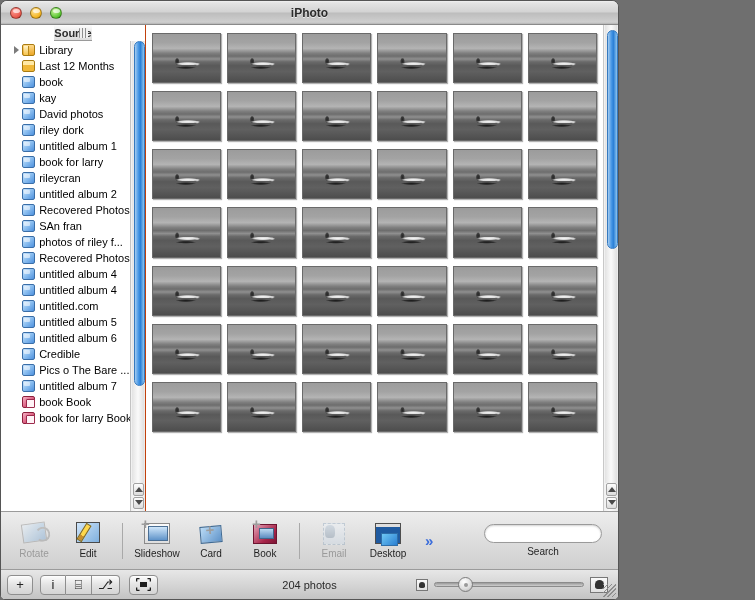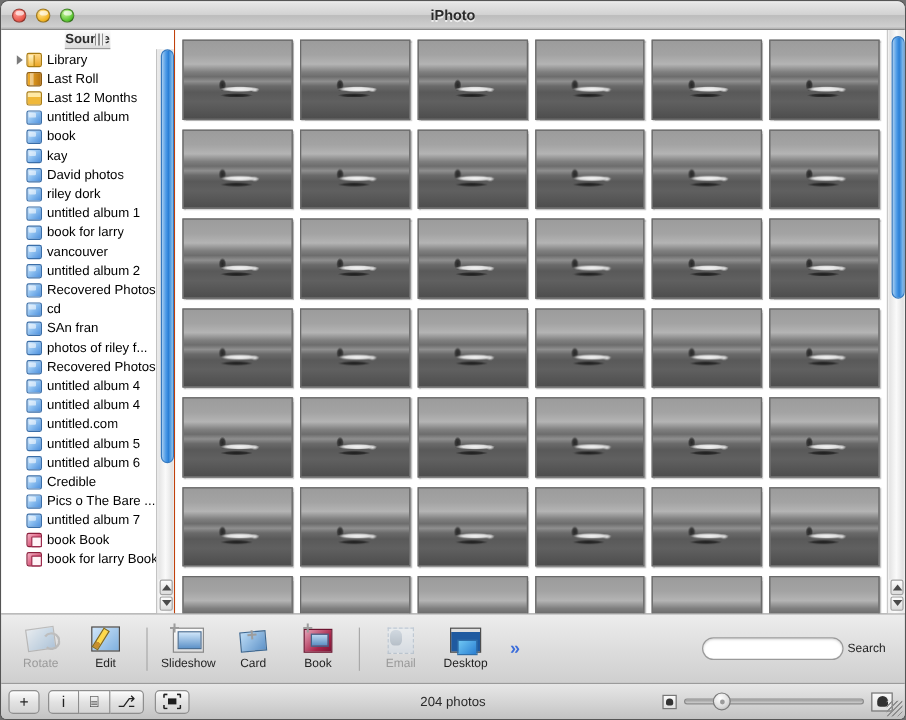--- a/index.html
+++ b/index.html
@@ -4,21 +4,21 @@
 <style>
   * { box-sizing: border-box; margin: 0; padding: 0; }
   body {
     width: 755px; height: 600px;
     font-family: "Liberation Sans", sans-serif;
     background: #6f6f6f;
     overflow: hidden;
   }
   .window {
     position: absolute; left: 0; top: 0;
-    width: 755px; height: 600px;
+    width: 619px; height: 600px;
     background: #e8e8e8;
     border: 1px solid #555;
     border-radius: 7px 7px 5px 5px;
     overflow: hidden;
     display: flex; flex-direction: column;
   }
 
   
   .titlebar {
     height: 24px; flex: 0 0 24px;
@@ -297,21 +297,21 @@
   .ti-desktop::after {
     content:""; position:absolute; left:8px; bottom:0; width:15px; height:11px;
     background: linear-gradient(135deg,#6fc7f4,#2a7fd2);
     border: 1px solid #2f6ea8;
   }
   .tb-sep { width: 1px; height: 36px; background: #a9a9a9; margin: 0 7px; align-self: center; }
   .tb-chev {
     margin-left: 10px; margin-right: 6px; align-self: center;
     color: #3b6ddb; font-size: 15px; font-weight: bold; letter-spacing: -3px;
   }
-  .search-box { margin-left: auto; display: flex; align-items: center; padding-right: 10px; gap: 3px; }
+  .search-box { margin-left: auto; display: flex; flex-direction: column; align-items: center; padding-right: 10px; gap: 3px; }
   .search-field {
     width: 118px; height: 19px; border-radius: 10px;
     background: #fff; border: 1px solid #9a9a9a;
     box-shadow: inset 0 1px 2px rgba(0,0,0,0.18);
   }
   .search-label { font-size: 10px; color: #1f1f1f; }
 
   
   .statusbar {
     flex: 0 0 30px; height: 30px;
@@ -389,36 +389,26 @@
       <div class="source-list" id="source-list">
           <div class="src-row">
             <div class="disclosure">
               <div class="tri"></div>
             </div>
             <span class="ico ico-library"></span>
             <span class="src-label">Library</span>
           </div>
           <div class="src-row">
             <div class="disclosure"></div>
-            <span class="ico ico-roll"></span>
-            <span class="src-label">Last Roll</span>
-          </div>
-          <div class="src-row">
-            <div class="disclosure"></div>
             <span class="ico ico-months"></span>
             <span class="src-label">Last 12 Months</span>
           </div>
           <div class="src-row">
             <div class="disclosure"></div>
             <span class="ico ico-album"></span>
-            <span class="src-label">untitled album</span>
-          </div>
-          <div class="src-row">
-            <div class="disclosure"></div>
-            <span class="ico ico-album"></span>
             <span class="src-label">book</span>
           </div>
           <div class="src-row">
             <div class="disclosure"></div>
             <span class="ico ico-album"></span>
             <span class="src-label">kay</span>
           </div>
           <div class="src-row">
             <div class="disclosure"></div>
             <span class="ico ico-album"></span>
@@ -435,36 +425,31 @@
             <span class="src-label">untitled album 1</span>
           </div>
           <div class="src-row">
             <div class="disclosure"></div>
             <span class="ico ico-album"></span>
             <span class="src-label">book for larry</span>
           </div>
           <div class="src-row">
             <div class="disclosure"></div>
             <span class="ico ico-album"></span>
-            <span class="src-label">vancouver</span>
+            <span class="src-label">rileycran</span>
           </div>
           <div class="src-row">
             <div class="disclosure"></div>
             <span class="ico ico-album"></span>
             <span class="src-label">untitled album 2</span>
           </div>
           <div class="src-row">
             <div class="disclosure"></div>
             <span class="ico ico-album"></span>
             <span class="src-label">Recovered Photos</span>
-          </div>
-          <div class="src-row">
-            <div class="disclosure"></div>
-            <span class="ico ico-album"></span>
-            <span class="src-label">cd</span>
           </div>
           <div class="src-row">
             <div class="disclosure"></div>
             <span class="ico ico-album"></span>
             <span class="src-label">SAn fran</span>
           </div>
           <div class="src-row">
             <div class="disclosure"></div>
             <span class="ico ico-album"></span>
             <span class="src-label">photos of riley f...</span>

